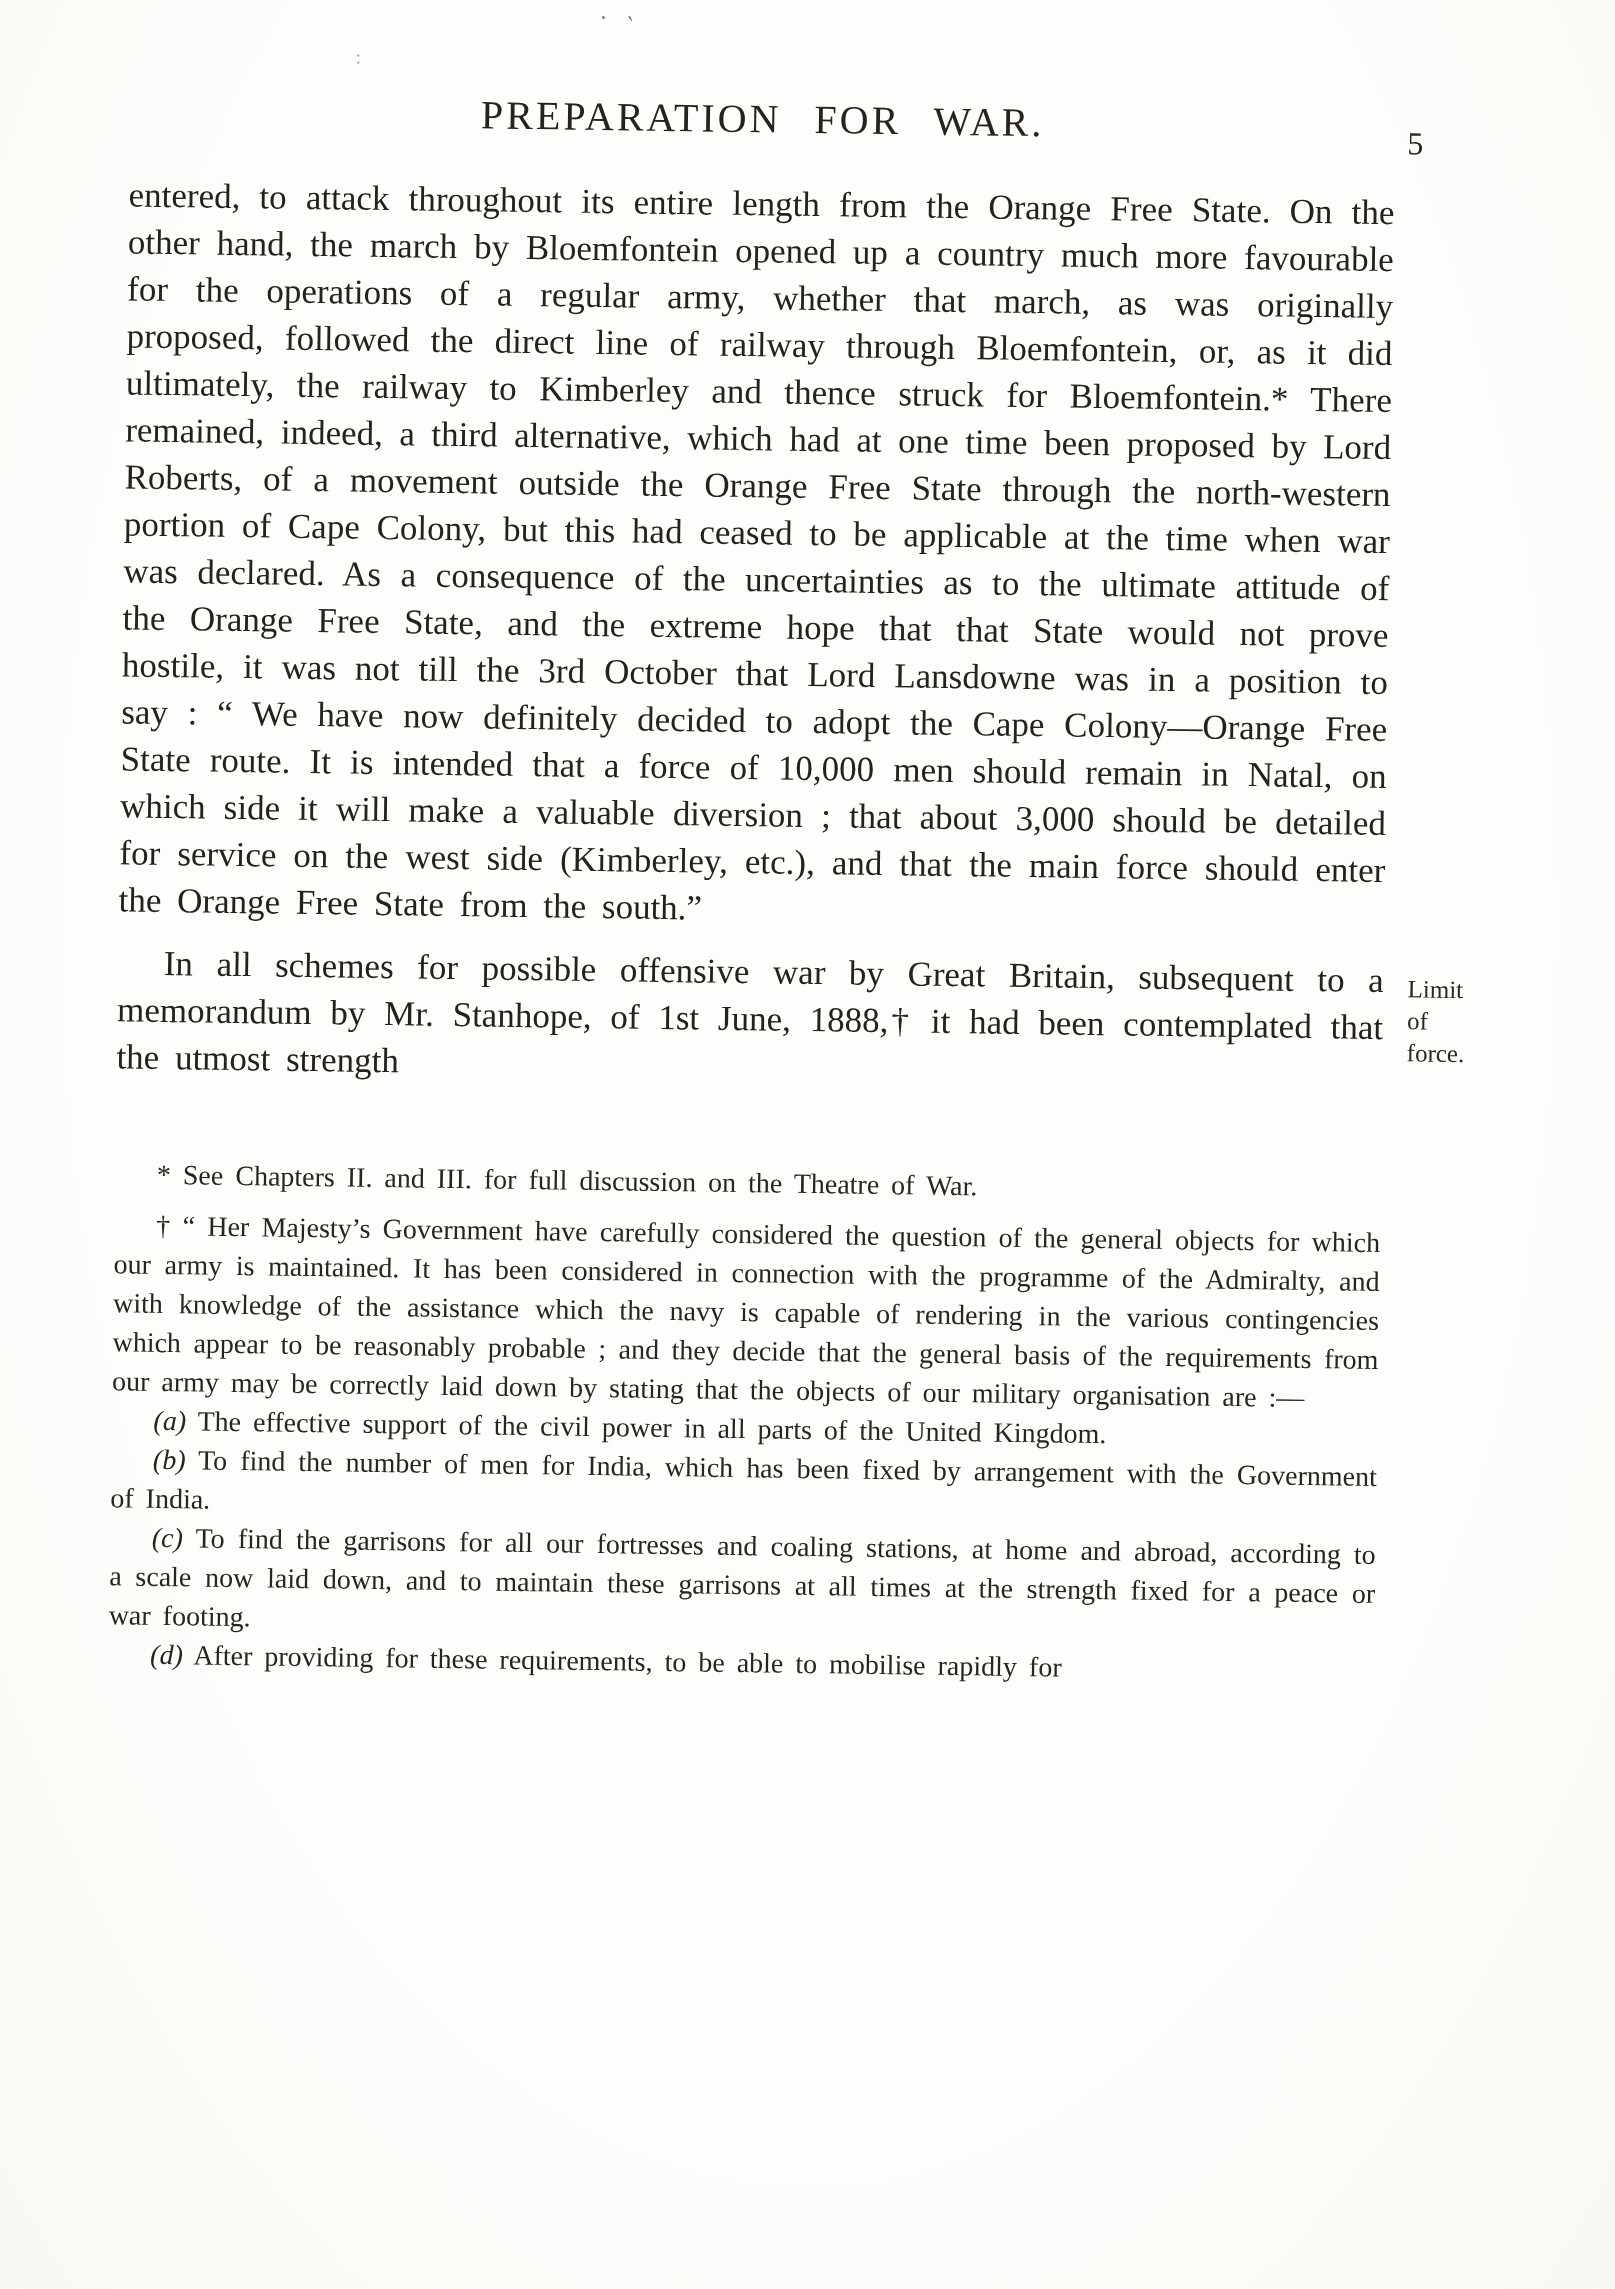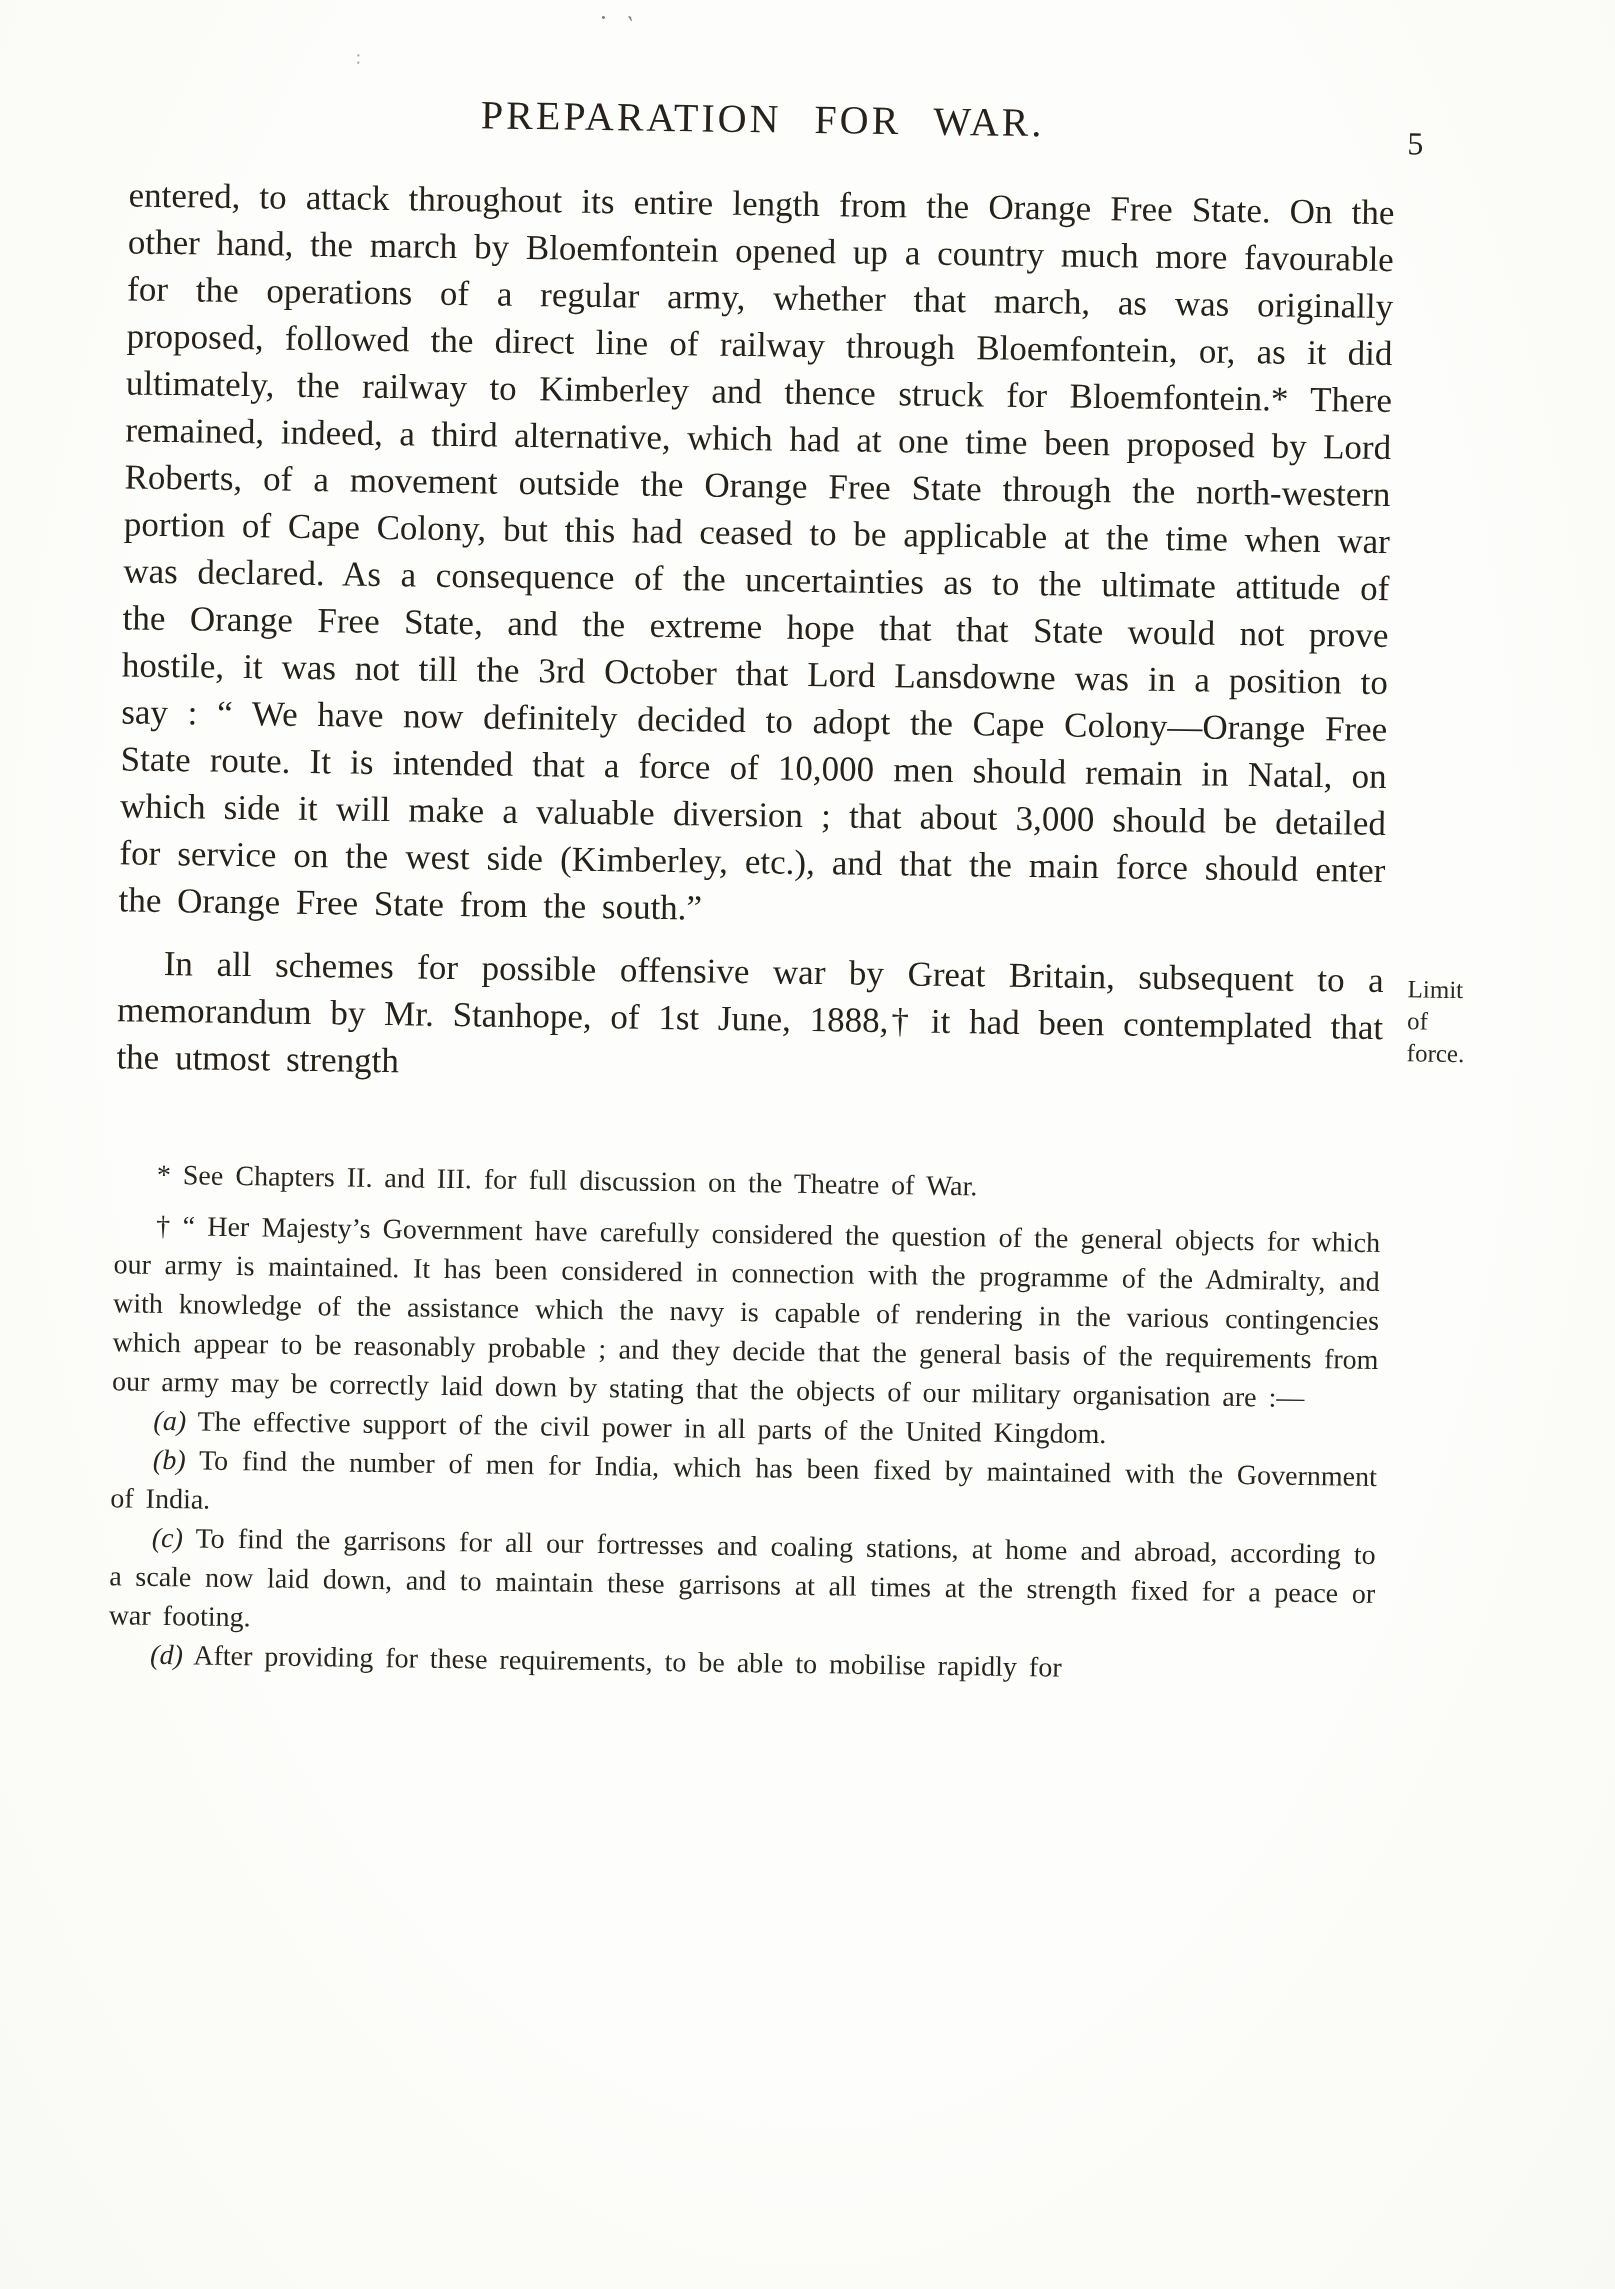--- a/index.html
+++ b/index.html
@@ -126,21 +126,21 @@
       <section class="footnotes">
         <p class="fn fn-star">* See Chapters II. and III. for full discussion on the Theatre of War.</p>
         <p class="fn">† “ Her Majesty’s Government have carefully considered the question of the general objects for which our army is maintained.  It has been considered in connection with the programme of the Admiralty, and with knowledge of the assistance which the navy is capable of rendering in the various contingencies which appear to be reasonably probable ;  and they decide that the general basis of the requirements from our army may be correctly laid down by stating that the objects of our military organisation are :—</p>
 
         <p class="fn">
           <span class="fn-label">(a)</span>
           <span>The effective support of the civil power in all parts of the United Kingdom.</span>
         </p>
         <p class="fn">
           <span class="fn-label">(b)</span>
-          <span>To find the number of men for India, which has been fixed by maintained with the Government of India.</span>
+          <span>To find the number of men for India, which has been fixed by arrangement with the Government of India.</span>
         </p>
         <p class="fn">
           <span class="fn-label">(c)</span>
           <span>To find the garrisons for all our fortresses and coaling stations, at home and abroad, according to a scale now laid down, and to maintain these garrisons at all times at the strength fixed for a peace or war footing.</span>
         </p>
         <p class="fn">
           <span class="fn-label">(d)</span>
           <span>After providing for these requirements, to be able to mobilise rapidly for</span>
         </p>
       </section>

